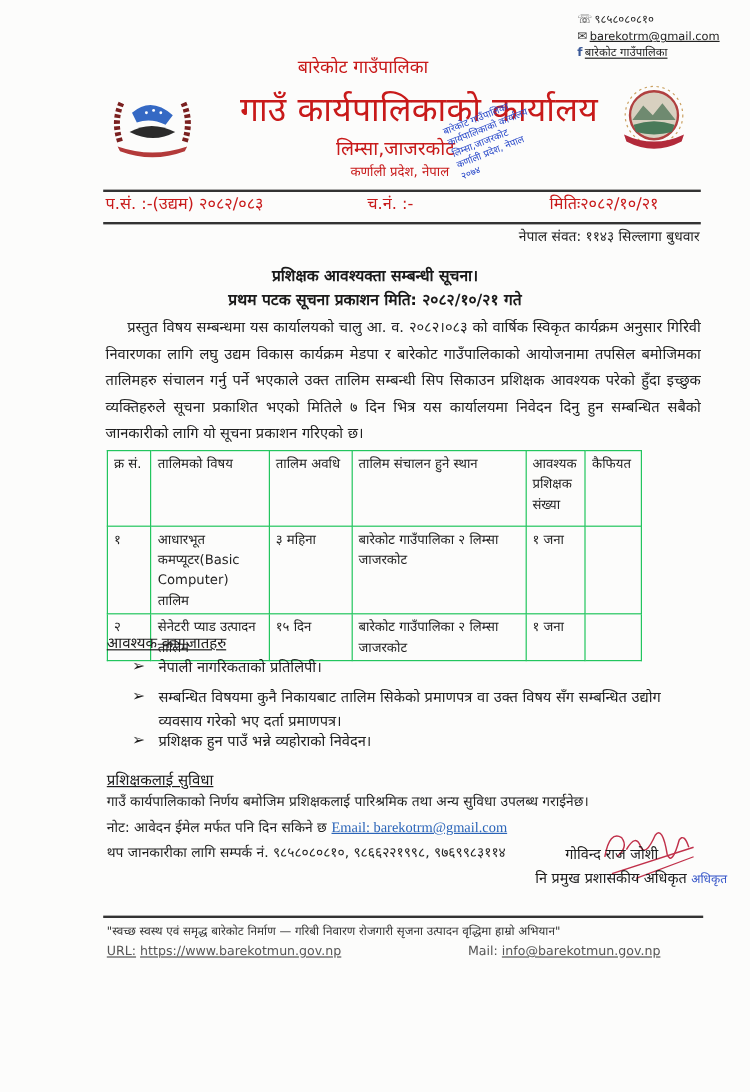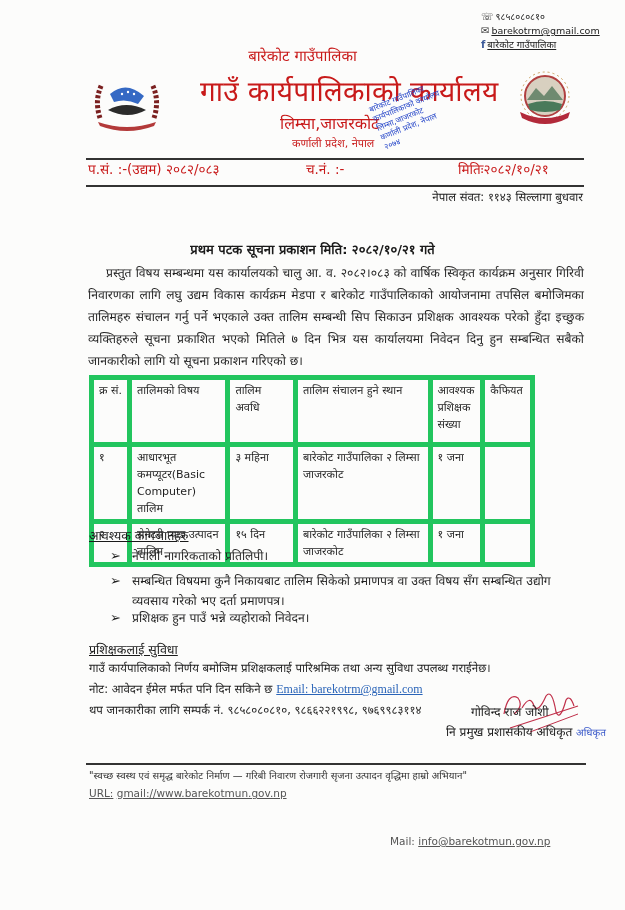--- a/index.html
+++ b/index.html
@@ -33,21 +33,21 @@
 
   .rule { position: absolute; left: 86px; width: 498px; height: 1.5px; background: #333; }
   .refline { position: absolute; top: 160px; font-size: 13.5px; color: #c81a1a; white-space: nowrap; text-align: right; }
   .nepal-samvat { position: absolute; right: 42px; top: 189px; font-size: 11.5px; color: #222; }
 
   .notice-title { position: absolute; left: 0; width: 625px; text-align: center; font-size: 13px; font-weight: bold; color: #1a1a1a; }
   .para { position: absolute; left: 88px; width: 496px; top: 262px; font-size: 12.2px; line-height: 22px; color: #1f1f1f; text-align: justify; }
 
   
   table.trainings { position: absolute; left: 89px; top: 375px; width: 446px; border-collapse: collapse; font-size: 11px; line-height: 17px; }
-  table.trainings td, table.trainings th { border: 5px solid #22c55e; vertical-align: top; padding: 2px 5px; font-weight: normal; text-align: left; }
+  table.trainings td, table.trainings th { border: 1px solid #22c55e; vertical-align: top; padding: 2px 5px; font-weight: normal; text-align: left; }
   table.trainings th { height: 58px; }
   .c1 { width: 25px; } .c2 { width: 86px; } .c3 { width: 57px; } .c4 { width: 132px; } .c5 { width: 38px; margin-top: 30px; } .c6 { width: 35px; }
 
   .docs-heading { position: absolute; left: 89px; top: 527px; font-size: 12.5px; text-decoration: underline; color: #1a1a1a; }
   .doc-item { position: absolute; left: 110px; font-size: 12.2px; line-height: 20px; color: #1f1f1f; display: flex; }
   .doc-item .arrow { width: 22px; flex: none; font-size: 13px; }
   .doc-item .txt { width: 440px; }
 
   .fac-heading { position: absolute; left: 89px; top: 641px; font-size: 12.5px; text-decoration: underline; color: #1a1a1a; text-align: center; }
   .line { position: absolute; left: 89px; font-size: 11.5px; color: #1f1f1f; white-space: nowrap; }
@@ -55,21 +55,21 @@
 
   .sign-name { position: absolute; left: 471px; top: 703px; font-size: 12px; color: #1a1a1a; white-space: nowrap; }
   .sign-title { position: absolute; left: 446px; top: 723px; font-size: 12px; color: #1a1a1a; white-space: nowrap; }
   .sign-title .blue { color: #3555c8; font-size: 10px; }
   .signature { position: absolute; left: 500px; top: 684px; width: 80px; height: 50px; }
 
   .footer-rule { position: absolute; left: 86px; top: 763px; width: 500px; height: 1.5px; background: #333; }
   .slogan { position: absolute; left: 89px; top: 769px; font-size: 9.8px; color: #333; white-space: nowrap; }
   .url { position: absolute; left: 89px; top: 787px; font-size: 10.5px; color: #555; white-space: nowrap; font-family: "DejaVu Sans", sans-serif; }
   .url .u, .mail .u { text-decoration: underline; }
-  .mail { position: absolute; left: 390px; top: 787px; font-size: 10.5px; color: #555; white-space: nowrap; margin-top: 48px; }
+  .mail { position: absolute; left: 390px; top: 787px; font-size: 10.5px; color: #555; white-space: nowrap; }
 </style>
 </head>
 <body>
 
 <div class="page">
 
   <div class="contact">
     <div class="row">
       <span class="ico">☏</span>
       <span>९८५८०८०८१०</span>
@@ -116,20 +116,21 @@
     <div>२०७४</div>
   </div>
 
   <div class="rule" style="top:158px;"></div>
   <div class="refline" style="left:88px;">प.सं. :-(उद्यम) २०८२/०८३</div>
   <div class="refline" style="left:306px;">च.नं. :-</div>
   <div class="refline" style="left:458px;">मितिः२०८२/१०/२१</div>
   <div class="rule" style="top:185px;"></div>
   <div class="nepal-samvat">नेपाल संवत: ११४३ सिल्लागा बुधवार</div>
 
+  <div class="notice-title" style="top:220px;">प्रशिक्षक आवश्यक्ता सम्बन्धी सूचना।</div>
   <div class="notice-title" style="top:240px;">प्रथम पटक सूचना प्रकाशन मिति: २०८२/१०/२१ गते</div>
 
   <div class="para">
     <span style="display:inline-block;width:18px;"></span><span>प्रस्तुत विषय सम्बन्धमा यस कार्यालयको चालु आ. व. २०८२।०८३ को वार्षिक स्विकृत कार्यक्रम अनुसार गिरिवी निवारणका लागि लघु उद्यम विकास कार्यक्रम मेडपा र बारेकोट गाउँपालिकाको आयोजनामा तपसिल बमोजिमका तालिमहरु संचालन गर्नु पर्ने भएकाले उक्त तालिम सम्बन्धी सिप सिकाउन प्रशिक्षक आवश्यक परेको हुँदा इच्छुक व्यक्तिहरुले सूचना प्रकाशित भएको मितिले ७ दिन भित्र यस कार्यालयमा निवेदन दिनु हुन सम्बन्धित सबैको जानकारीको लागि यो सूचना प्रकाशन गरिएको छ।</span>
   </div>
 
   <table class="trainings">
     <thead>
       <tr>
         <th class="c1">क्र सं.</th>
@@ -187,18 +188,18 @@
     <path d="M30 48 L78 30" stroke="#c0304a" stroke-width="1"></path>
   </svg>
   <div class="sign-name">गोविन्द राज जोशी</div>
   <div class="sign-title">
     <span>नि प्रमुख प्रशासकीय अधिकृत</span> <span class="blue">अधिकृत</span>
   </div>
 
   <div class="footer-rule"></div>
   <div class="slogan">"स्वच्छ स्वस्थ एवं समृद्ध बारेकोट निर्माण — गरिबी निवारण रोजगारी सृजना उत्पादन वृद्धिमा हाम्रो अभियान"</div>
   <div class="url">
-    <span class="u">URL:</span> <span class="u">gmail://www.barekotmun.gov.np</span>
+    <span class="u">URL:</span> <span class="u">https://www.barekotmun.gov.np</span>
   </div>
   <div class="mail">
     <span>Mail:</span> <span class="u">info@barekotmun.gov.np</span>
   </div>
 </div>
 
 </body></html>

